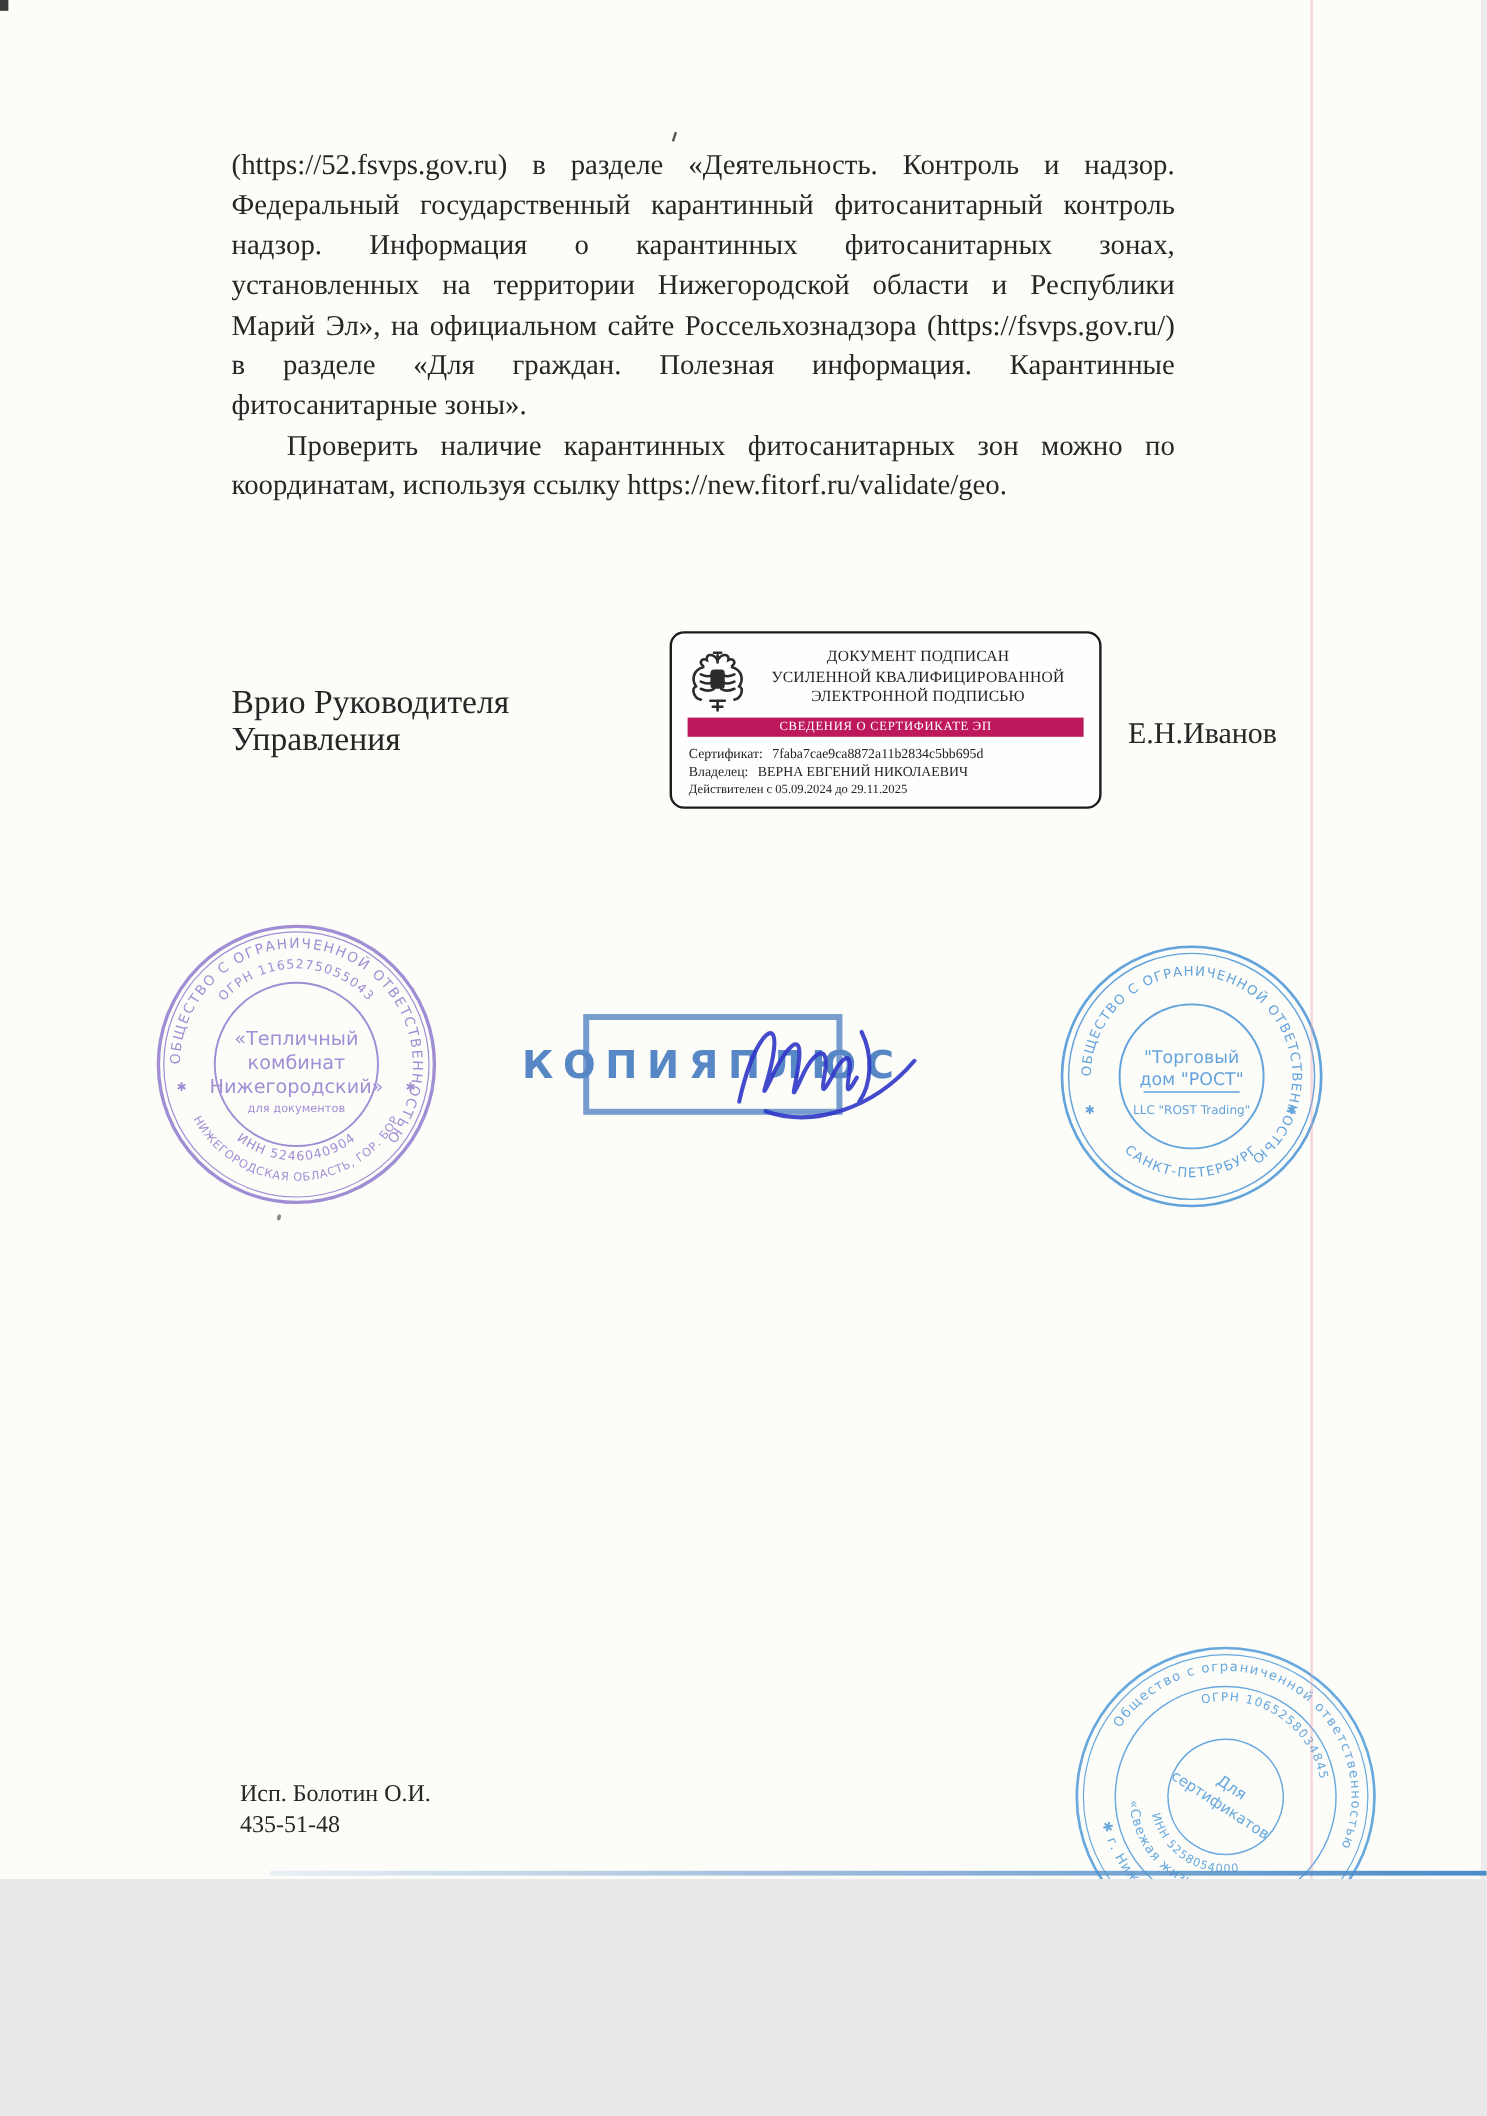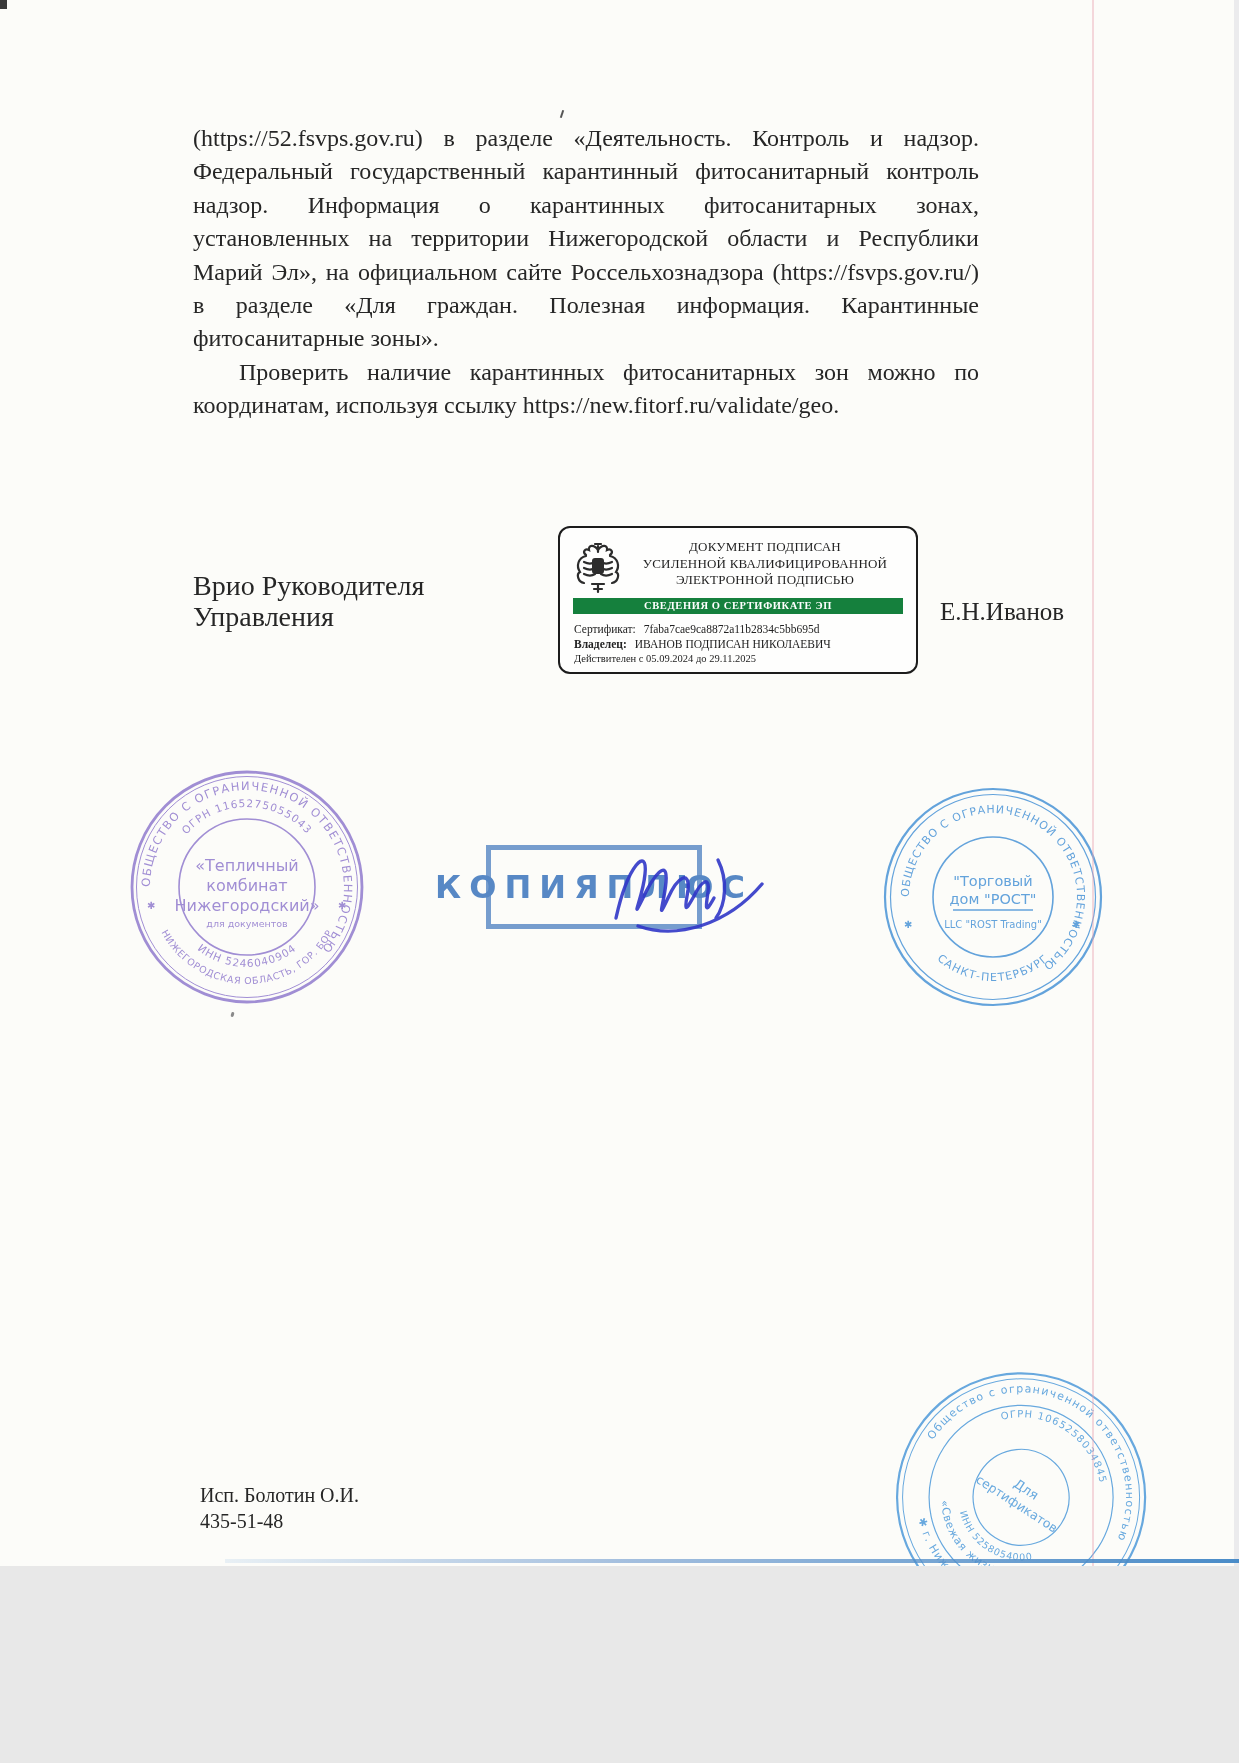--- a/index.html
+++ b/index.html
@@ -11,22 +11,22 @@
   .tline.just{display:flex;justify-content:space-between;white-space:normal;}
   
   .who{position:absolute;left:193px;top:570px;font-size:28px;line-height:31px;}
   .signer{position:absolute;left:940px;top:598px;font-size:25px;}
   
   .esign{position:absolute;left:558px;top:526px;width:356px;height:144px;border:2.4px solid #1c1c1c;
          border-radius:12px;background:rgba(255,255,255,.6);}
   .esign .eagle{position:absolute;left:14px;top:12px;}
   .esign .etitle{position:absolute;left:64px;top:11px;width:282px;text-align:center;
                  font-size:13px;line-height:16.5px;letter-spacing:.2px;color:#1f1f1f;}
-  .esign .bar{position:absolute;left:13px;top:70px;width:330px;height:16px;background:#15803d;
-              color:#fff;text-align:center;font-size:10.5px;font-weight:bold;line-height:16px;letter-spacing:.6px;}
+  .esign .bar{position:absolute;left:13px;top:70px;width:330px;height:16px;background:#be185d;
+              color:#fff;text-align:center;font-size:10.5px;font-weight:normal;line-height:16px;letter-spacing:.6px;}
   .esign .cert{position:absolute;left:14px;top:94px;font-size:11.5px;line-height:14.8px;color:#222;}
   .esign .cert .small{font-size:10.5px;}
   
   .stamp{position:absolute;}
   svg text, svg textPath{font-family:"DejaVu Sans", sans-serif;}
   
   .copystamp{position:absolute;left:486px;top:845px;width:206px;height:74px;
              border:5px solid rgba(74,127,193,.82);display:flex;flex-direction:row;
              align-items:center;justify-content:center;color:#4a7fc1;
              font-family:"DejaVu Sans", sans-serif;font-weight:bold;font-size:32px;
@@ -141,22 +141,22 @@
       <div>УСИЛЕННОЙ КВАЛИФИЦИРОВАННОЙ</div>
       <div>ЭЛЕКТРОННОЙ ПОДПИСЬЮ</div>
     </div>
     <div class="bar">СВЕДЕНИЯ О СЕРТИФИКАТЕ ЭП</div>
     <div class="cert">
       <div>
         <span style="margin-right: 5px;">Сертификат:</span>
         <span>7faba7cae9ca8872a11b2834c5bb695d</span>
       </div>
       <div>
-        <span style="margin-right: 5px; font-weight: bold;">Владелец:</span>
-        <span>ИВАНОВ ПОДПИСАН НИКОЛАЕВИЧ</span>
+        <span style="margin-right: 5px;">Владелец:</span>
+        <span>ВЕРНА ЕВГЕНИЙ НИКОЛАЕВИЧ</span>
       </div>
       <div class="small">Действителен с 05.09.2024 до 29.11.2025</div>
     </div>
   </div>
 
   <div class="stamp" style="left:117px;top:757px;opacity:.82;">
     <svg width="260" height="260" viewBox="0 0 260 260">
       <defs>
         <path id="pp-full" d="M 33,130 a 97,97 0 1,1 194,0 a 97,97 0 1,1 -194,0"></path>
         <path id="pp-bot" d="M 33,130 a 97,97 0 0,0 194,0"></path>

